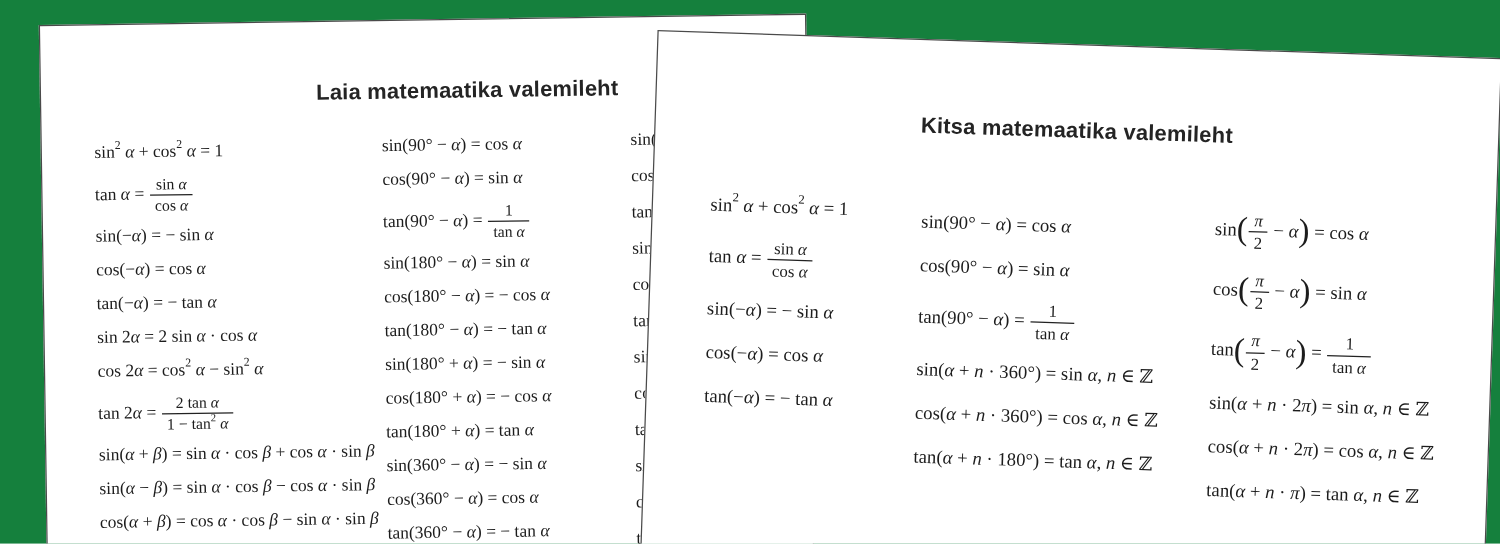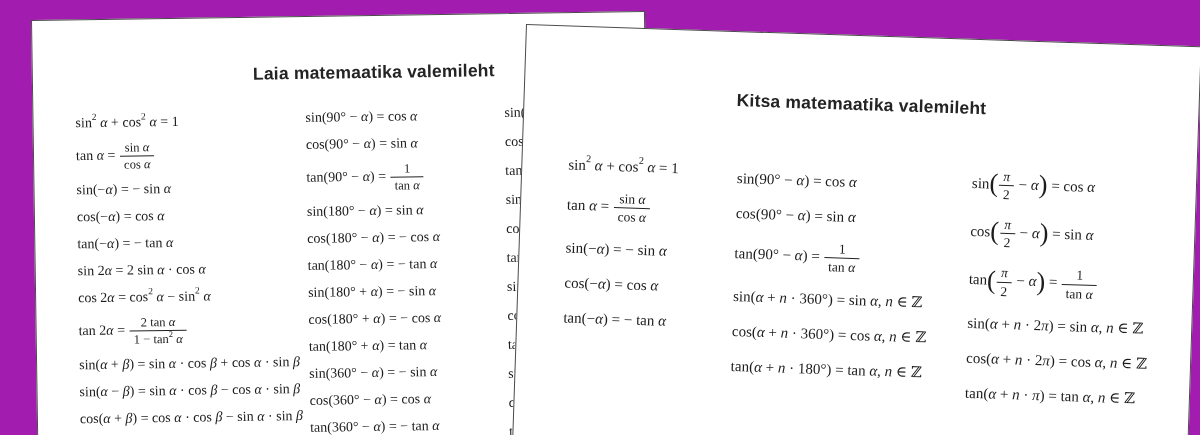--- a/index.html
+++ b/index.html
@@ -3,21 +3,21 @@
 <meta charset="utf-8">
 <style>
   html, body {
     margin: 0; padding: 0;
     background: #ffffff;
   }
   .canvas {
     position: relative;
     width: 1200px; height: 435px;
     overflow: hidden;
-    background: #a21caf;
+    background: #15803d;
     font-family: "Liberation Serif", "DejaVu Serif", "DejaVu Sans", serif;
     color: #1c1c1c;
   }
   .page {
     position: absolute;
     background: #ffffff;
     border: 1.5px solid #4a4a4a;
     box-sizing: border-box;
   }
   .page-laia {

